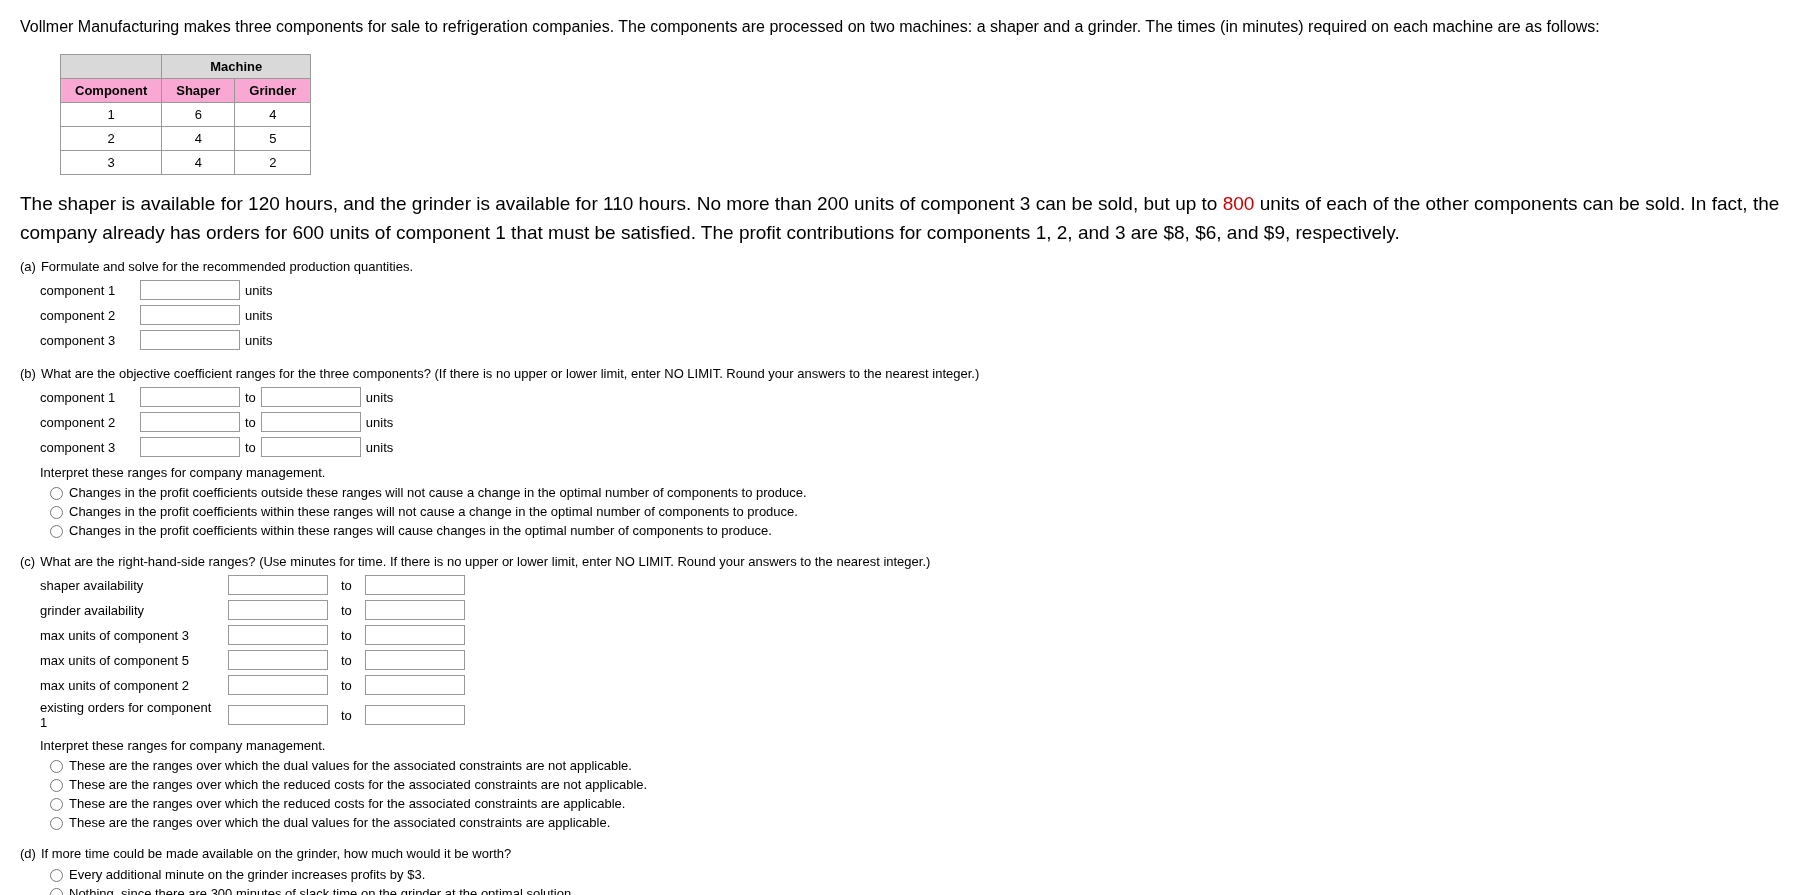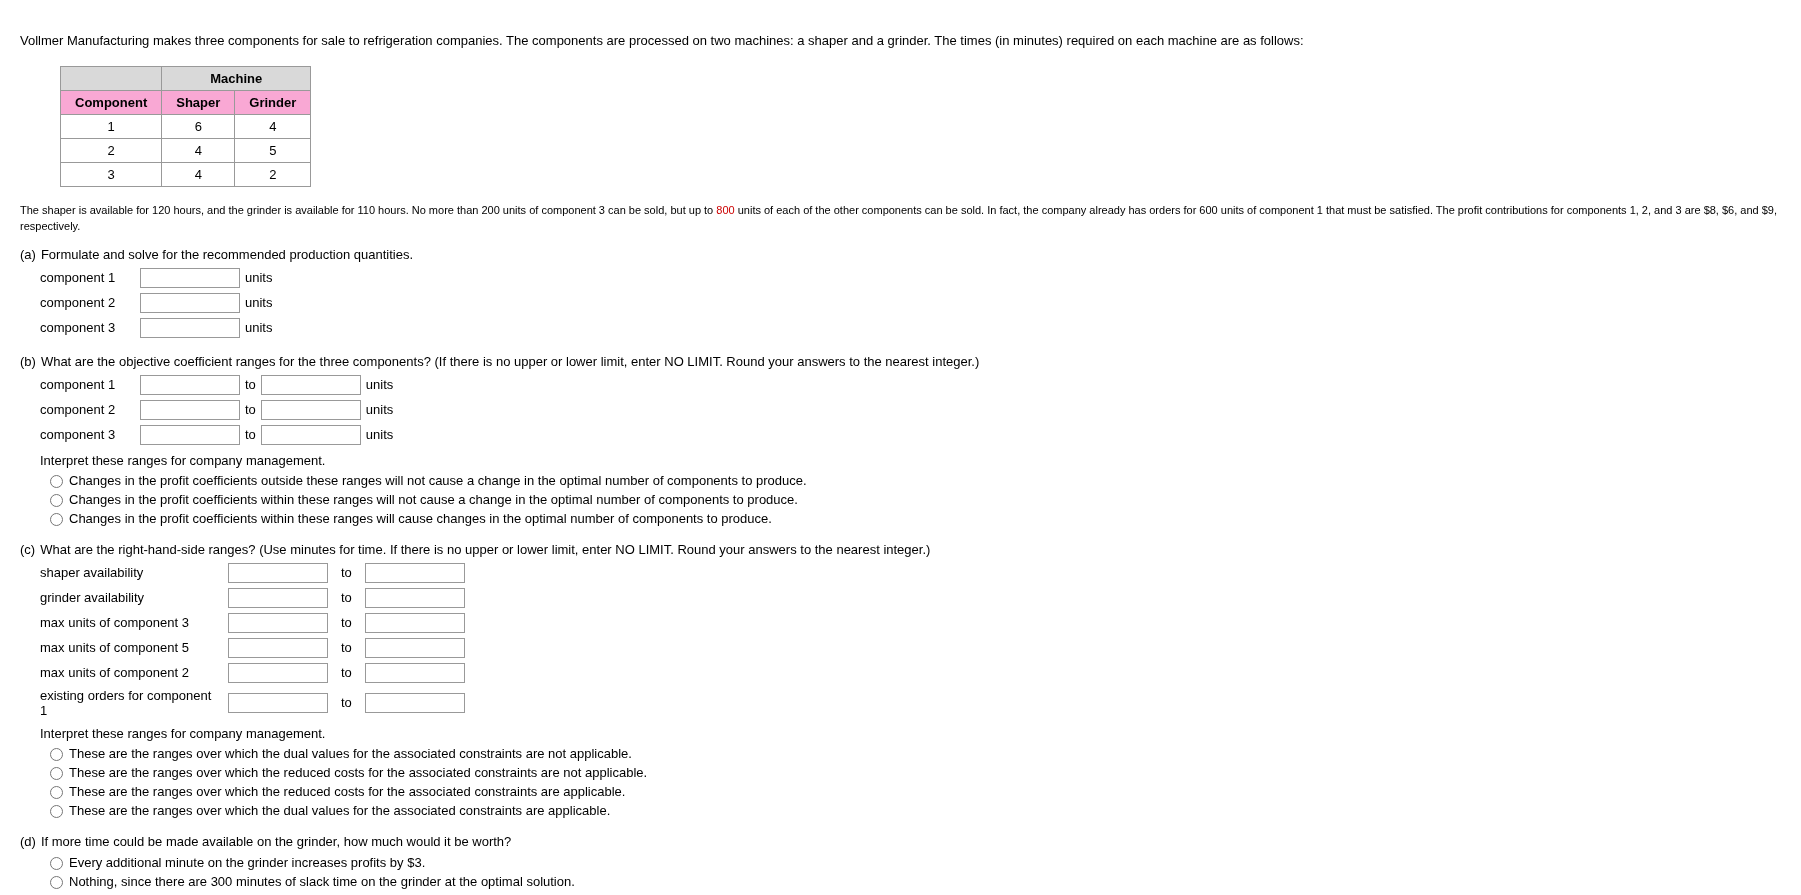--- a/index.html
+++ b/index.html
@@ -5,24 +5,23 @@
     * { box-sizing: border-box; margin: 0; padding: 0; }
     body {
       font-family: Arial, sans-serif;
       font-size: 13px;
       color: #000;
       background: #fff;
       padding: 15px 20px;
       max-width: 1801px;
     }
     .intro-text {
-      font-size: 13px;
+      font-size: 16px;
       line-height: 1.5;
       margin-bottom: 15px;
-      margin-top: 16px;
     }
     .table-container {
       margin-left: 40px;
       margin-bottom: 15px;
     }
     table.data-table {
       border-collapse: collapse;
       border: 1px solid #999;
     }
     table.data-table th, table.data-table td {
@@ -36,21 +35,21 @@
       font-weight: bold;
     }
     table.data-table thead tr:nth-child(2) th {
       background: #f9a8d4;
       font-weight: bold;
     }
     table.data-table tbody td {
       background: #fff;
     }
     .para-text {
-      font-size: 11px;
+      font-size: 19px;
       line-height: 1.5;
       margin-bottom: 12px;
     }
     .section {
       margin-bottom: 16px;
     }
     .question-row {
       display: flex;
       align-items: center;
       margin-bottom: 5px;

